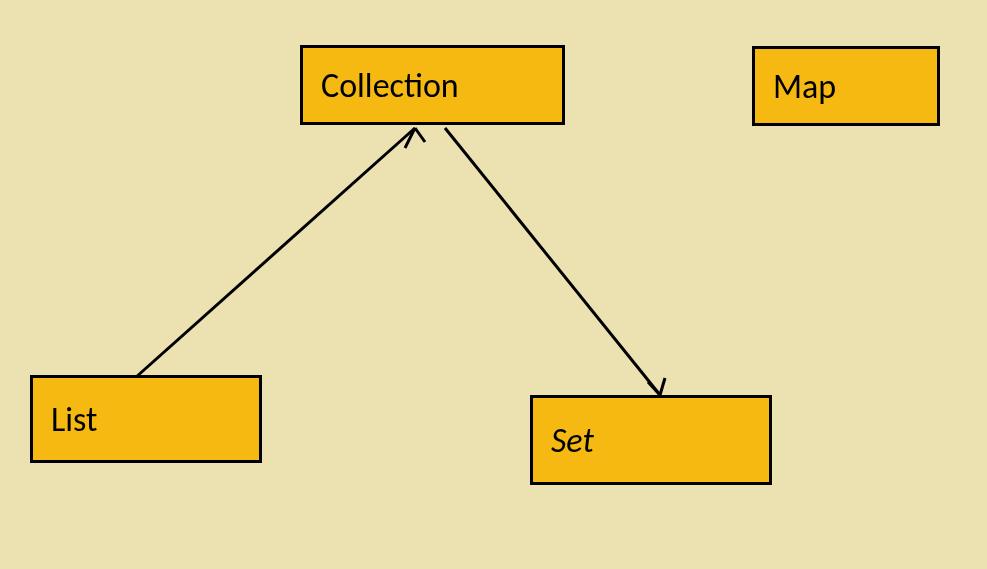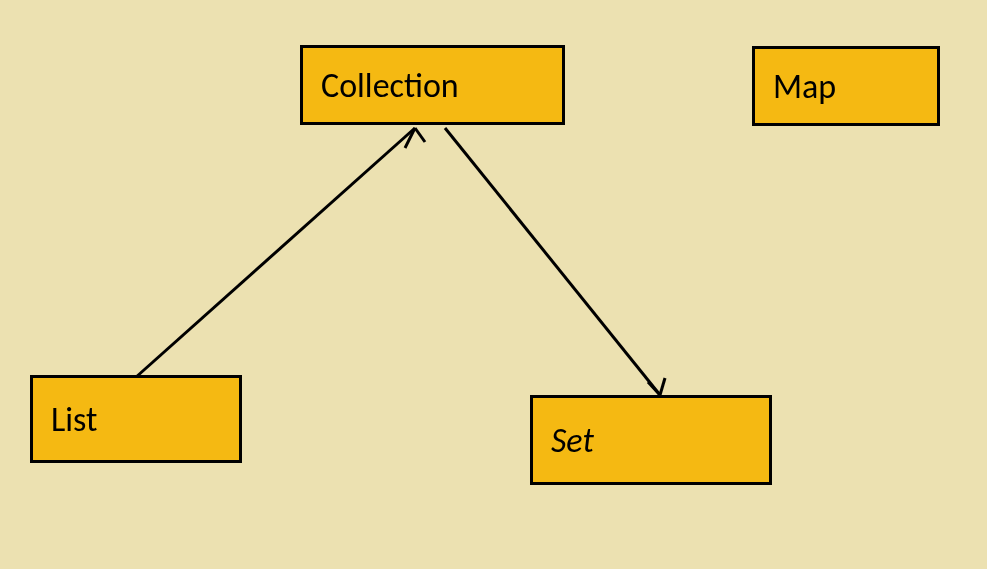--- a/index.html
+++ b/index.html
@@ -33,21 +33,21 @@
     .node-map {
       left: 720px;
       top: 46px;
       width: 188px;
       height: 80px;
       margin-left: 32px;
     }
     .node-list {
       left: 30px;
       top: 375px;
-      width: 212px;
+      width: 232px;
       height: 88px;
     }
     .node-set {
       left: 530px;
       top: 395px;
       width: 242px;
       height: 90px;
       font-style: italic;
     }
     svg.connectors {

